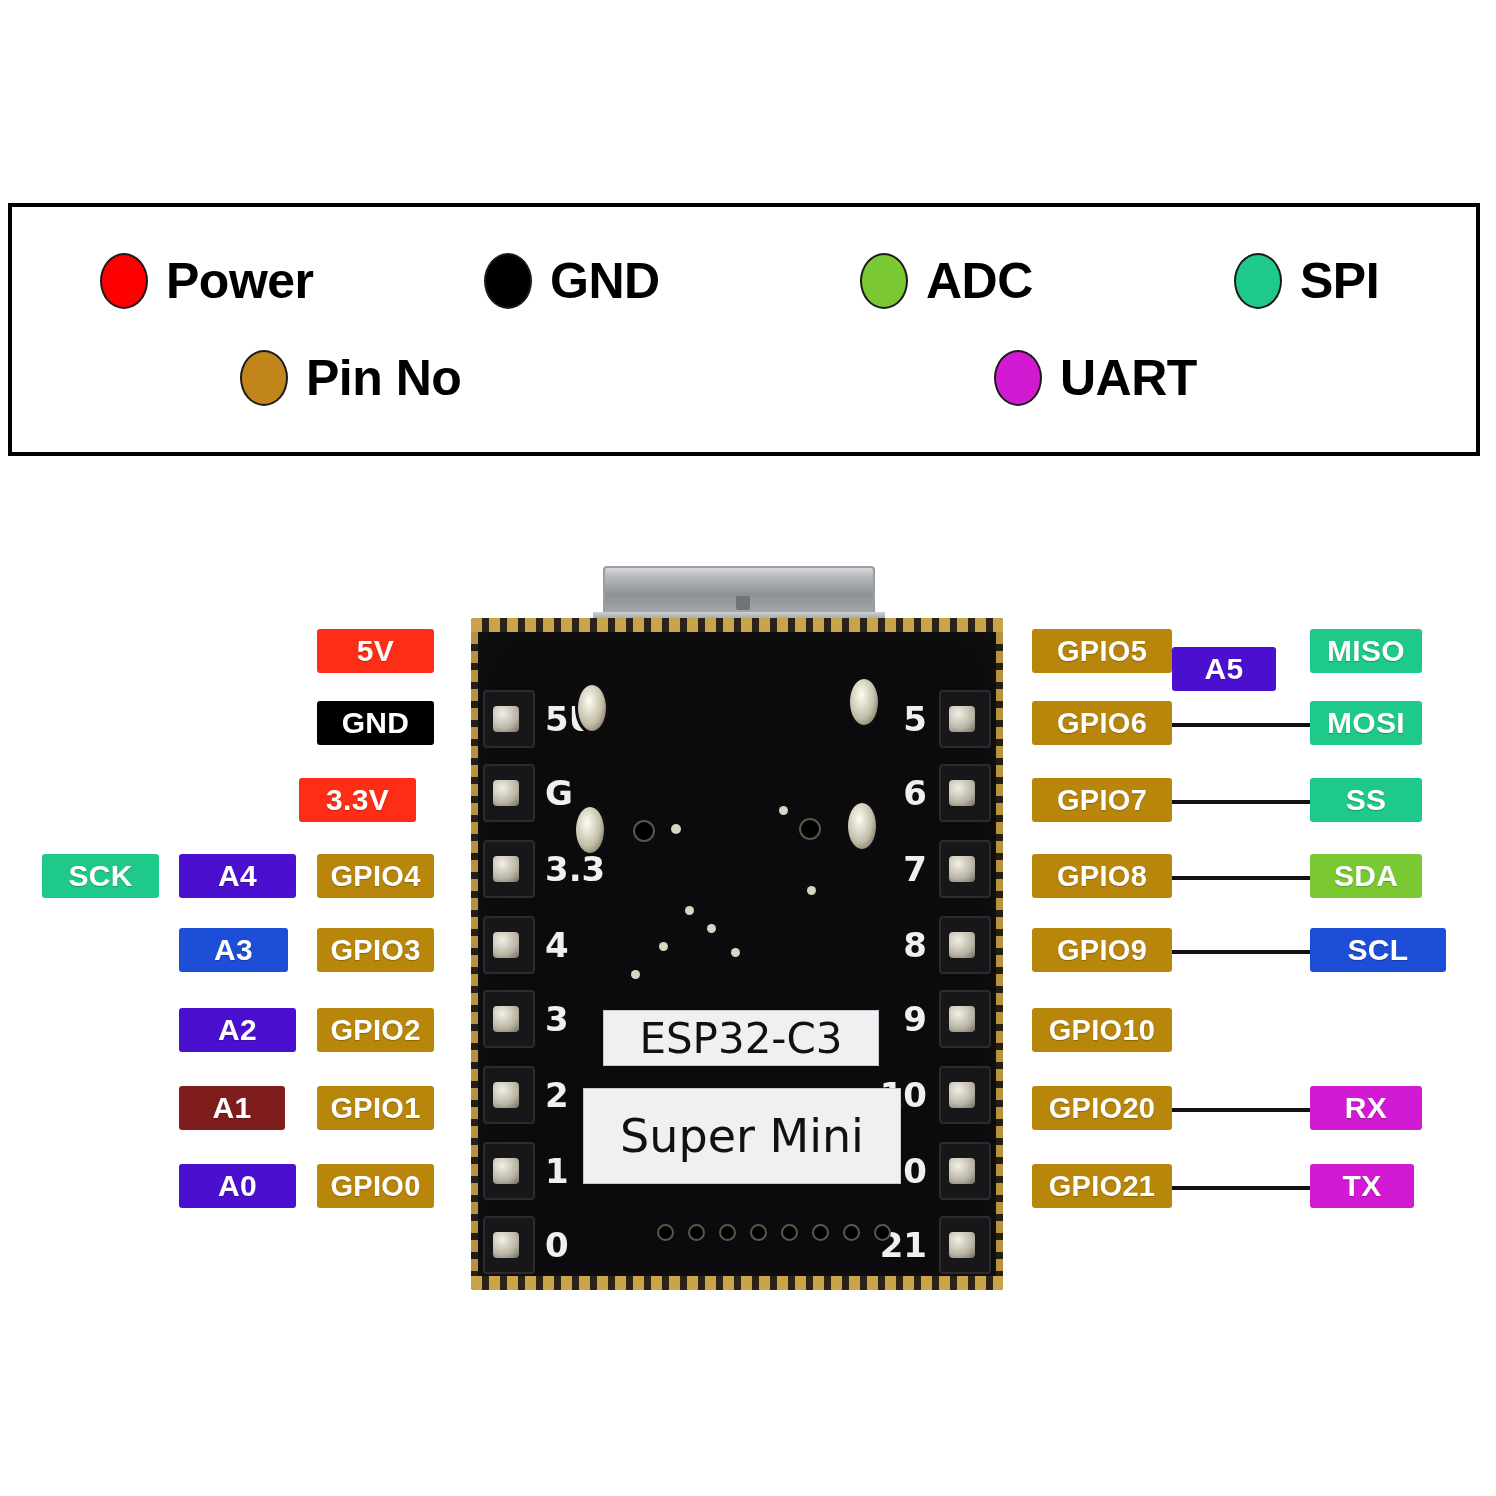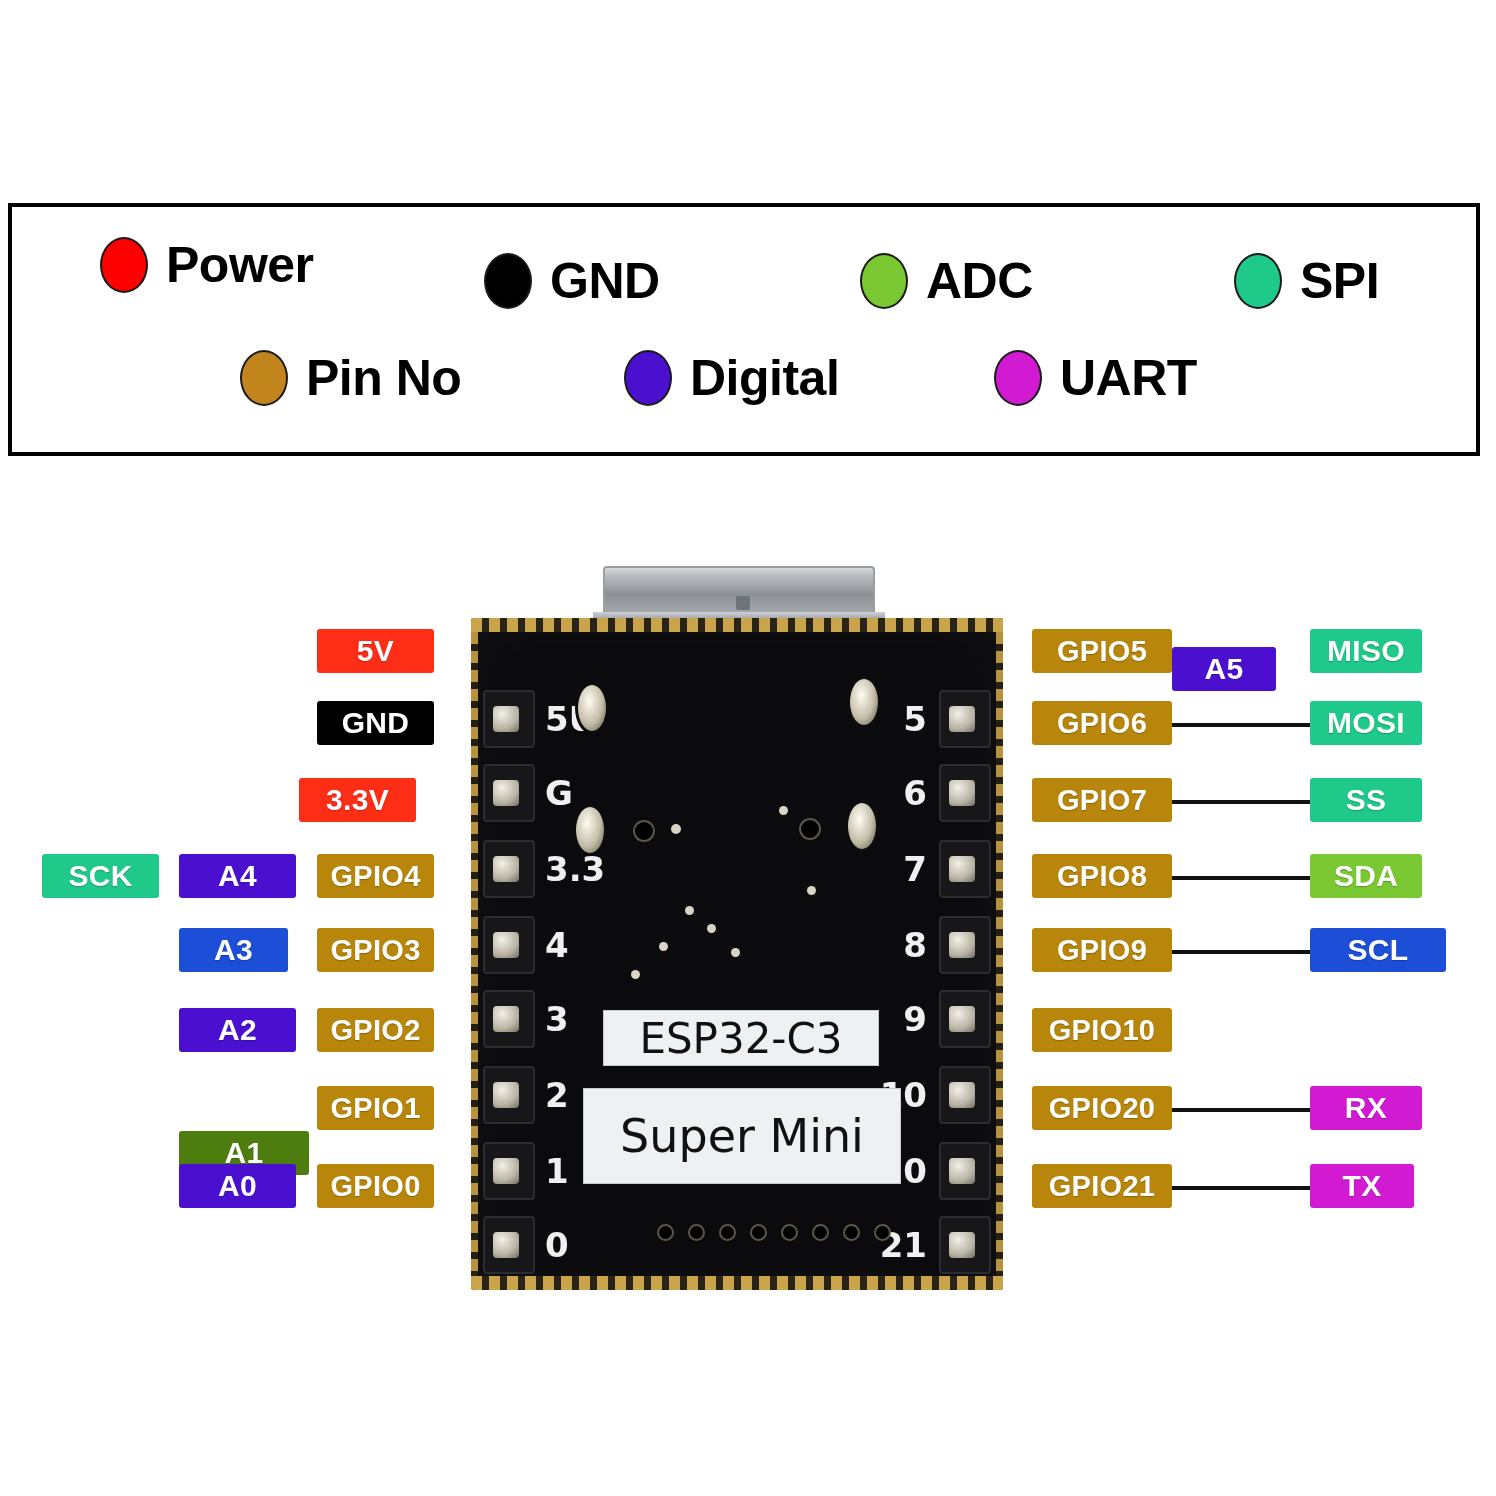--- a/index.html
+++ b/index.html
@@ -64,62 +64,58 @@
   .dot{position:absolute;border-radius:50%;background:#d9d4c4;}
   .chiplabel{position:absolute;background:#eef0f2;color:#111;
              font-family:"DejaVu Sans",sans-serif;font-weight:normal;
              display:flex;align-items:center;justify-content:center;
              border:1px solid #c7cacd;box-sizing:border-box;}
 </style>
 </head>
 <body>
 
 <div id="legend">
-    <div class="legend-item" style="left: 88px; top: 30px;">
+    <div class="legend-item" style="left: 88px; top: 46px;">
       <div class="legend-dot" style="background: rgb(254, 0, 0);"></div>
       <div class="legend-label">Power</div>
     </div>
     <div class="legend-item" style="left: 472px; top: 46px;">
       <div class="legend-dot" style="background: rgb(0, 0, 0);"></div>
       <div class="legend-label">GND</div>
     </div>
     <div class="legend-item" style="left: 848px; top: 46px;">
       <div class="legend-dot" style="background: rgb(122, 200, 50);"></div>
       <div class="legend-label">ADC</div>
     </div>
     <div class="legend-item" style="left: 1222px; top: 46px; text-align: right;">
       <div class="legend-dot" style="background: rgb(30, 201, 138);"></div>
       <div class="legend-label">SPI</div>
     </div>
     <div class="legend-item" style="left: 228px; top: 143px;">
       <div class="legend-dot" style="background: rgb(193, 133, 27);"></div>
       <div class="legend-label">Pin No</div>
-    </div>
-    <div class="legend-item" style="left: 612px; top: 143px;">
-      <div class="legend-dot" style="background: rgb(75, 16, 207);"></div>
-      <div class="legend-label">Digital</div>
     </div>
     <div class="legend-item" style="left: 982px; top: 143px;">
       <div class="legend-dot" style="background: rgb(209, 26, 209);"></div>
       <div class="legend-label">UART</div>
     </div>
   </div>
 
 <div id="left-layer">
     <div class="tag" style="left: 317px; top: 629px; width: 117px; background: rgb(254, 45, 22);">5V</div>
     <div class="tag" style="left: 317px; top: 701px; width: 117px; background: rgb(0, 0, 0);">GND</div>
     <div class="tag" style="left: 299px; top: 778px; width: 117px; background: rgb(254, 45, 22);">3.3V</div>
     <div class="tag" style="left: 42px; top: 854px; width: 117px; background: rgb(30, 201, 138);">SCK</div>
     <div class="tag" style="left: 179px; top: 854px; width: 117px; background: rgb(75, 16, 207);">A4</div>
     <div class="tag small" style="left: 317px; top: 854px; width: 117px; background: rgb(184, 134, 11);">GPIO4</div>
     <div class="tag" style="left: 179px; top: 928px; width: 109px; background: #1d4ed8;">A3</div>
     <div class="tag small" style="left: 317px; top: 928px; width: 117px; background: rgb(184, 134, 11);">GPIO3</div>
     <div class="tag" style="left: 179px; top: 1008px; width: 117px; background: rgb(75, 16, 207);">A2</div>
     <div class="tag small" style="left: 317px; top: 1008px; width: 117px; background: rgb(184, 134, 11);">GPIO2</div>
-    <div class="tag" style="left: 179px; top: 1086px; width: 130px; background: #4d7c0f; margin-top: 45px;">A1</div>
+    <div class="tag" style="left: 179px; top: 1086px; width: 106px; background: #7f1d1d;">A1</div>
     <div class="tag small" style="left: 317px; top: 1086px; width: 117px; background: rgb(184, 134, 11);">GPIO1</div>
     <div class="tag" style="left: 179px; top: 1164px; width: 117px; background: rgb(75, 16, 207);">A0</div>
     <div class="tag small" style="left: 317px; top: 1164px; width: 117px; background: rgb(184, 134, 11);">GPIO0</div>
   </div>
 <div id="right-layer">
     <div class="tag small" style="left: 1032px; top: 629px; width: 140px; background: rgb(184, 134, 11);">GPIO5</div>
     <div class="tag" style="left: 1172px; top: 629px; width: 104px; background: rgb(75, 16, 207); margin-top: 18px;">A5</div>
     <div class="tag" style="left: 1310px; top: 629px; width: 112px; background: rgb(30, 201, 138);">MISO</div>
     <div class="tag small" style="left: 1032px; top: 701px; width: 140px; background: rgb(184, 134, 11);">GPIO6</div>
     <div class="tag" style="left: 1310px; top: 701px; width: 112px; background: rgb(30, 201, 138); text-align: center;">MOSI</div>

